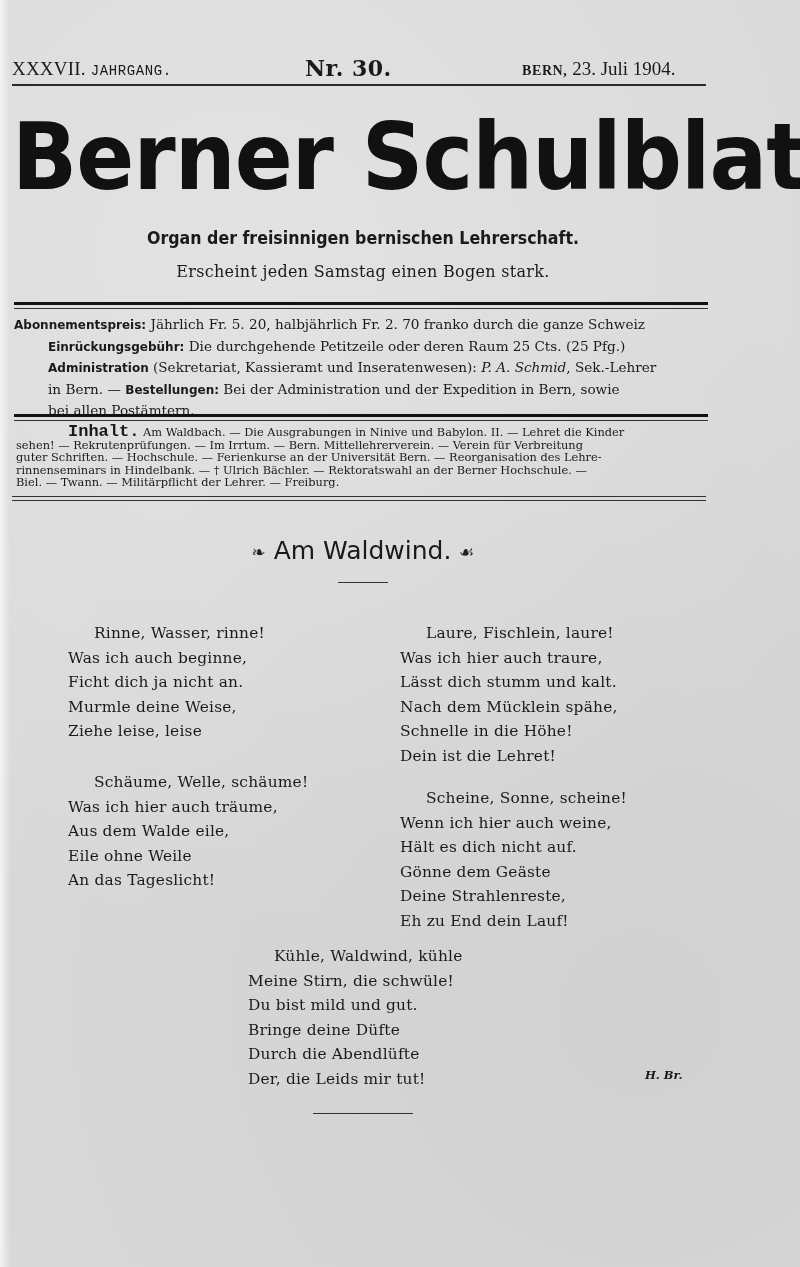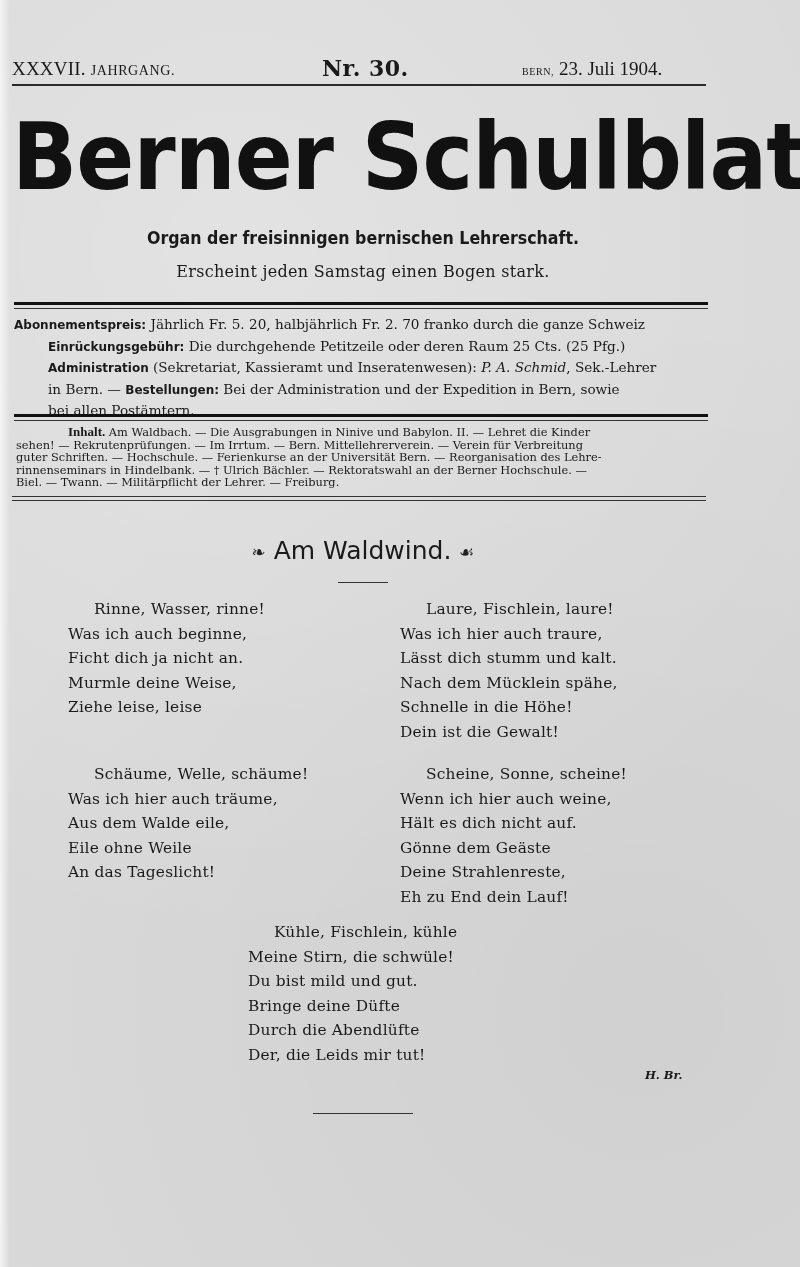--- a/index.html
+++ b/index.html
@@ -18,24 +18,24 @@
       #d9d9d9;
   }
   .left-shadow {
     position: absolute; left: 0; top: 0; width: 10px; height: 1267px;
     background: linear-gradient(to right, #f4f4f4, rgba(220,220,220,0));
   }
   .abs { position: absolute; }
 
   
   .hdr-left { left: 12px; top: 58px; font-size: 19px; letter-spacing: 0.2px; font-family: "Liberation Serif", serif; }
-  .hdr-left .sc { font-size: 14px; letter-spacing: 0.6px; }
-  .hdr-center { left: 305px; top: 55px; font-size: 22px; font-weight: bold; font-family: "DejaVu Serif", serif; letter-spacing: 0.5px; margin-left: 17px; }
+  .hdr-left .sc { font-size: 14px; letter-spacing: 0.6px; font-family: Liberation Mono, monospace; }
+  .hdr-center { left: 305px; top: 55px; font-size: 22px; font-weight: bold; font-family: "DejaVu Serif", serif; letter-spacing: 0.5px; }
   .hdr-right { left: 522px; top: 58px; font-size: 19px; font-family: "Liberation Serif", serif; }
-  .hdr-right .sc { font-size: 10px; letter-spacing: 0.6px; }
+  .hdr-right .sc { font-size: 14px; letter-spacing: 0.6px; font-weight: bold; }
   .rule-top { left: 12px; top: 84px; width: 694px; height: 2px; background: #2a2a2a; }
 
   
   .masthead {
     left: 12px; top: 108px; width: 700px; height: 110px;
     font-family: "DejaVu Sans", sans-serif; font-weight: bold;
     font-size: 92px; line-height: 100px; letter-spacing: -1px;
     transform: scaleX(0.93); transform-origin: left top;
     white-space: nowrap; color: #111;
   }
@@ -57,38 +57,38 @@
   .info .line { white-space: nowrap; }
   .info .ind { padding-left: 34px; }
   .info em { font-style: italic; }
 
   .rule-thick-b { left: 14px; top: 414px; width: 694px; height: 3px; background: #111; }
   .rule-thin-b  { left: 14px; top: 420px; width: 694px; height: 1px; background: #333; }
 
   
   .toc { left: 16px; top: 426px; width: 694px; font-size: 11.4px; line-height: 12.6px; font-family: "DejaVu Serif", serif; text-align: justify; }
   .toc .line { white-space: nowrap; }
-  .toc .lbl { font-family: Liberation Serif, serif; font-weight: bold; font-size: 13px; padding-left: 52px; }
+  .toc .lbl { font-family: Liberation Mono, monospace; font-weight: bold; font-size: 17px; padding-left: 52px; }
 
   .rule-dbl-1 { left: 12px; top: 496px; width: 694px; height: 1px; background: #333; }
   .rule-dbl-2 { left: 12px; top: 500px; width: 694px; height: 1px; background: #333; }
 
   
   .poem-title {
     left: 0; width: 726px; top: 536px; text-align: center;
     font-family: "DejaVu Sans", sans-serif; font-size: 25px;
   }
   .orn { display: inline-block; font-size: 17px; vertical-align: middle; margin: 0 8px; color: #222; }
   .title-rule { left: 338px; top: 582px; width: 50px; height: 1px; background: #333; }
 
   .stanza { font-size: 15.4px; line-height: 24.6px; font-family: "DejaVu Serif", serif; letter-spacing: 0.2px; }
-  .stanza .first { padding-left: 26px; }
+  .stanza .first { padding-left: 26px; margin-top: 24px; }
   .st1 { left: 68px; top: 597px; }
   .st2 { left: 400px; top: 597px; }
-  .st3 { left: 68px; top: 762px; }
+  .st3 { left: 68px; top: 746px; }
   .st4 { left: 400px; top: 762px; }
   .st5 { left: 248px; top: 920px; }
 
   .signature { left: 645px; top: 1068px; font-style: italic; font-weight: bold; font-size: 11.5px; font-family: "DejaVu Serif", serif; }
   .end-rule { left: 313px; top: 1113px; width: 100px; height: 1px; background: #333; }
 </style>
 </head>
 <body>
 
 <div class="page">
@@ -152,39 +152,39 @@
     <div>Ficht dich ja nicht an.</div>
     <div>Murmle deine Weise,</div>
     <div>Ziehe leise, leise</div>
   </div>
   <div class="abs stanza st2">
     <div class="first">Laure, Fischlein, laure!</div>
     <div>Was ich hier auch traure,</div>
     <div>Lässt dich stumm und kalt.</div>
     <div>Nach dem Mücklein spähe,</div>
     <div>Schnelle in die Höhe!</div>
-    <div>Dein ist die Gewalt!</div>
+    <div>Dein ist die Lehret!</div>
   </div>
   <div class="abs stanza st3">
     <div class="first">Schäume, Welle, schäume!</div>
     <div>Was ich hier auch träume,</div>
     <div>Aus dem Walde eile,</div>
     <div>Eile ohne Weile</div>
     <div>An das Tageslicht!</div>
   </div>
   <div class="abs stanza st4">
     <div class="first">Scheine, Sonne, scheine!</div>
     <div>Wenn ich hier auch weine,</div>
     <div>Hält es dich nicht auf.</div>
     <div>Gönne dem Geäste</div>
     <div>Deine Strahlenreste,</div>
     <div>Eh zu End dein Lauf!</div>
   </div>
   <div class="abs stanza st5">
-    <div class="first">Kühle, Fischlein, kühle</div>
+    <div class="first">Kühle, Waldwind, kühle</div>
     <div>Meine Stirn, die schwüle!</div>
     <div>Du bist mild und gut.</div>
     <div>Bringe deine Düfte</div>
     <div>Durch die Abendlüfte</div>
     <div>Der, die Leids mir tut!</div>
   </div>
 
   <div class="abs signature">H. Br.</div>
   <div class="abs end-rule"></div>
 </div>

